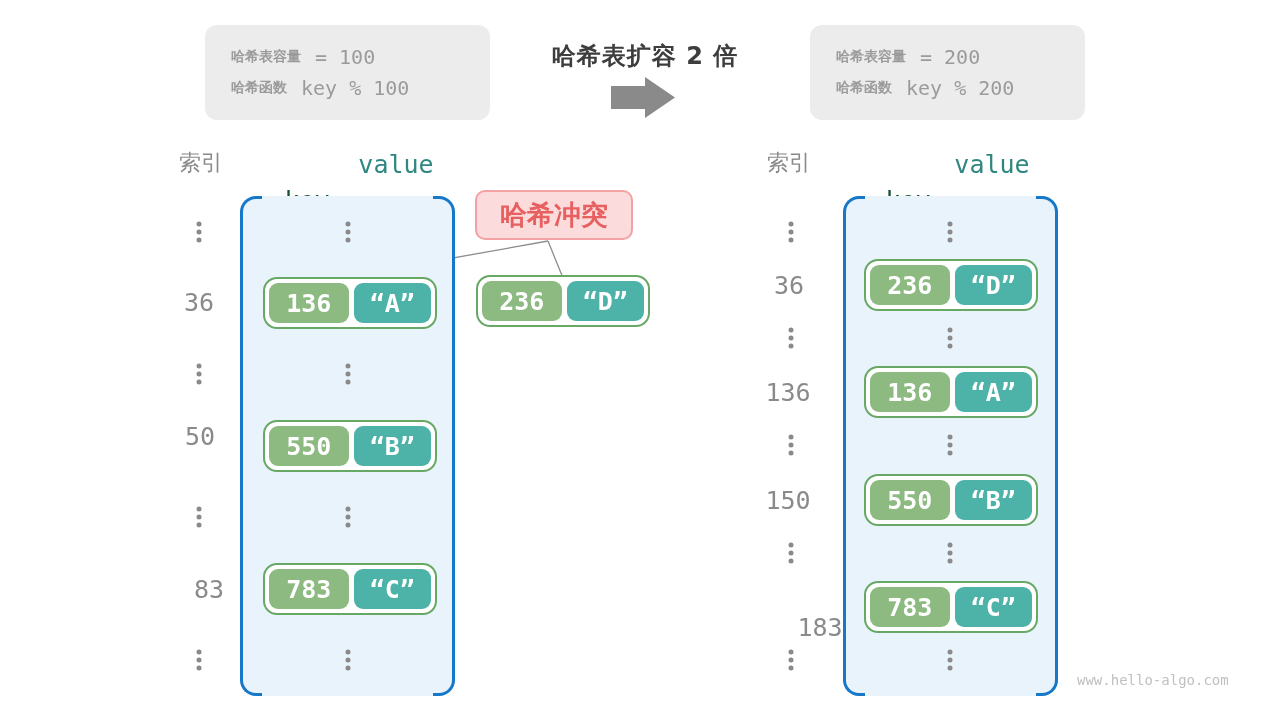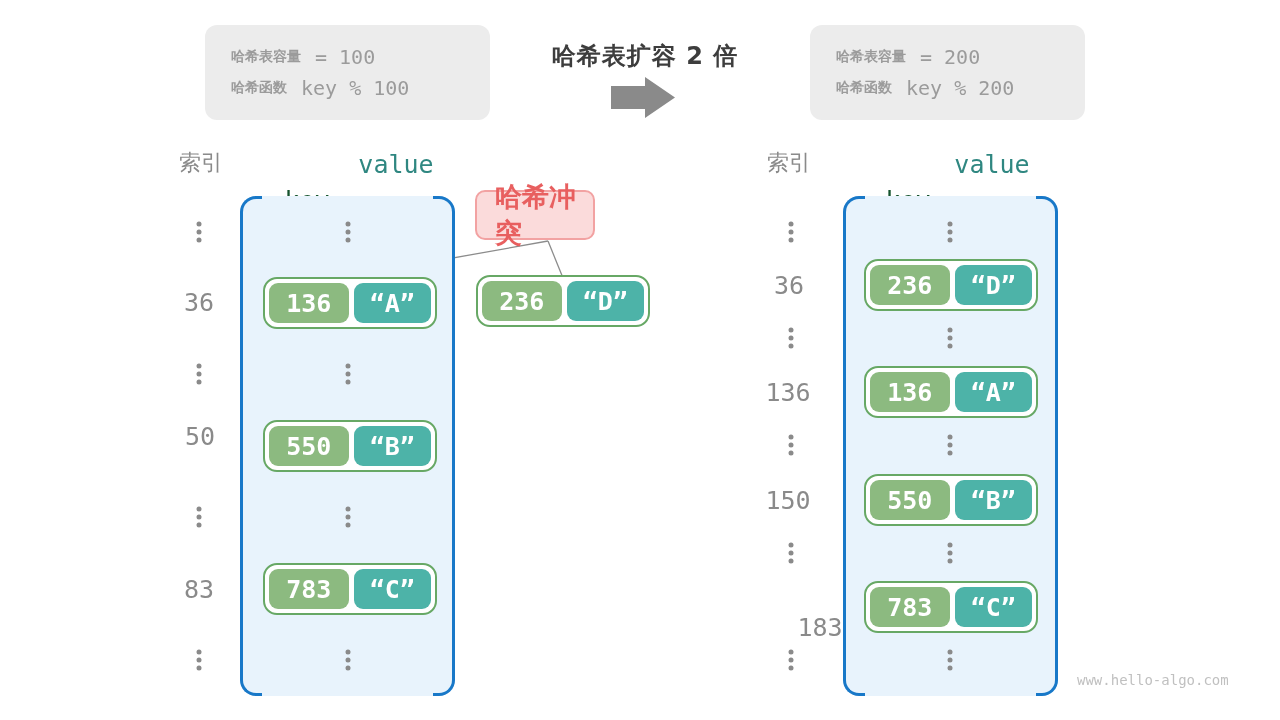--- a/index.html
+++ b/index.html
@@ -118,21 +118,21 @@
     <i></i>
     <i></i>
     <i></i>
   </div>
 <div class="ctr idx" style="left:200px;top:436px;">50</div>
 <div class="ctr dots" style="left:199px;top:517px;">
     <i></i>
     <i></i>
     <i></i>
   </div>
-<div class="ctr idx" style="left:199px;top:589px;">83</div>
+<div class="ctr idx" style="left:209px;top:589px;">83</div>
 <div class="ctr dots" style="left:199px;top:660px;">
     <i></i>
     <i></i>
     <i></i>
   </div>
 
 <div class="ctr dots" style="left:348px;top:232px;">
     <i></i>
     <i></i>
     <i></i>
@@ -158,21 +158,21 @@
 <div class="ctr pair" style="left:350px;top:589px;">
   <div class="cell key">783</div>
   <div class="cell val">“C”</div>
 </div>
 <div class="ctr dots" style="left:348px;top:660px;">
     <i></i>
     <i></i>
     <i></i>
   </div>
 
-<div class="collision abs" style="left:475px;top:190px;width:120px;height:50px;padding-left:18px;">哈希冲突</div>
+<div class="collision abs" style="left:475px;top:190px;width:158px;height:50px;">哈希冲突</div>
 <div class="ctr pair" style="left:563px;top:301px;">
   <div class="cell key">236</div>
   <div class="cell val">“D”</div>
 </div>
 
 <div class="ctr hdr-cjk" style="left:789px;top:163px;">索引</div>
 <div class="ctr hdr-key" style="left:908px;top:164px;">key</div>
 <div class="ctr hdr-val" style="left:992px;top:164px;">value</div>
 
 <div class="tbl" style="left:843px;top:196px;width:215px;height:500px;"></div>

